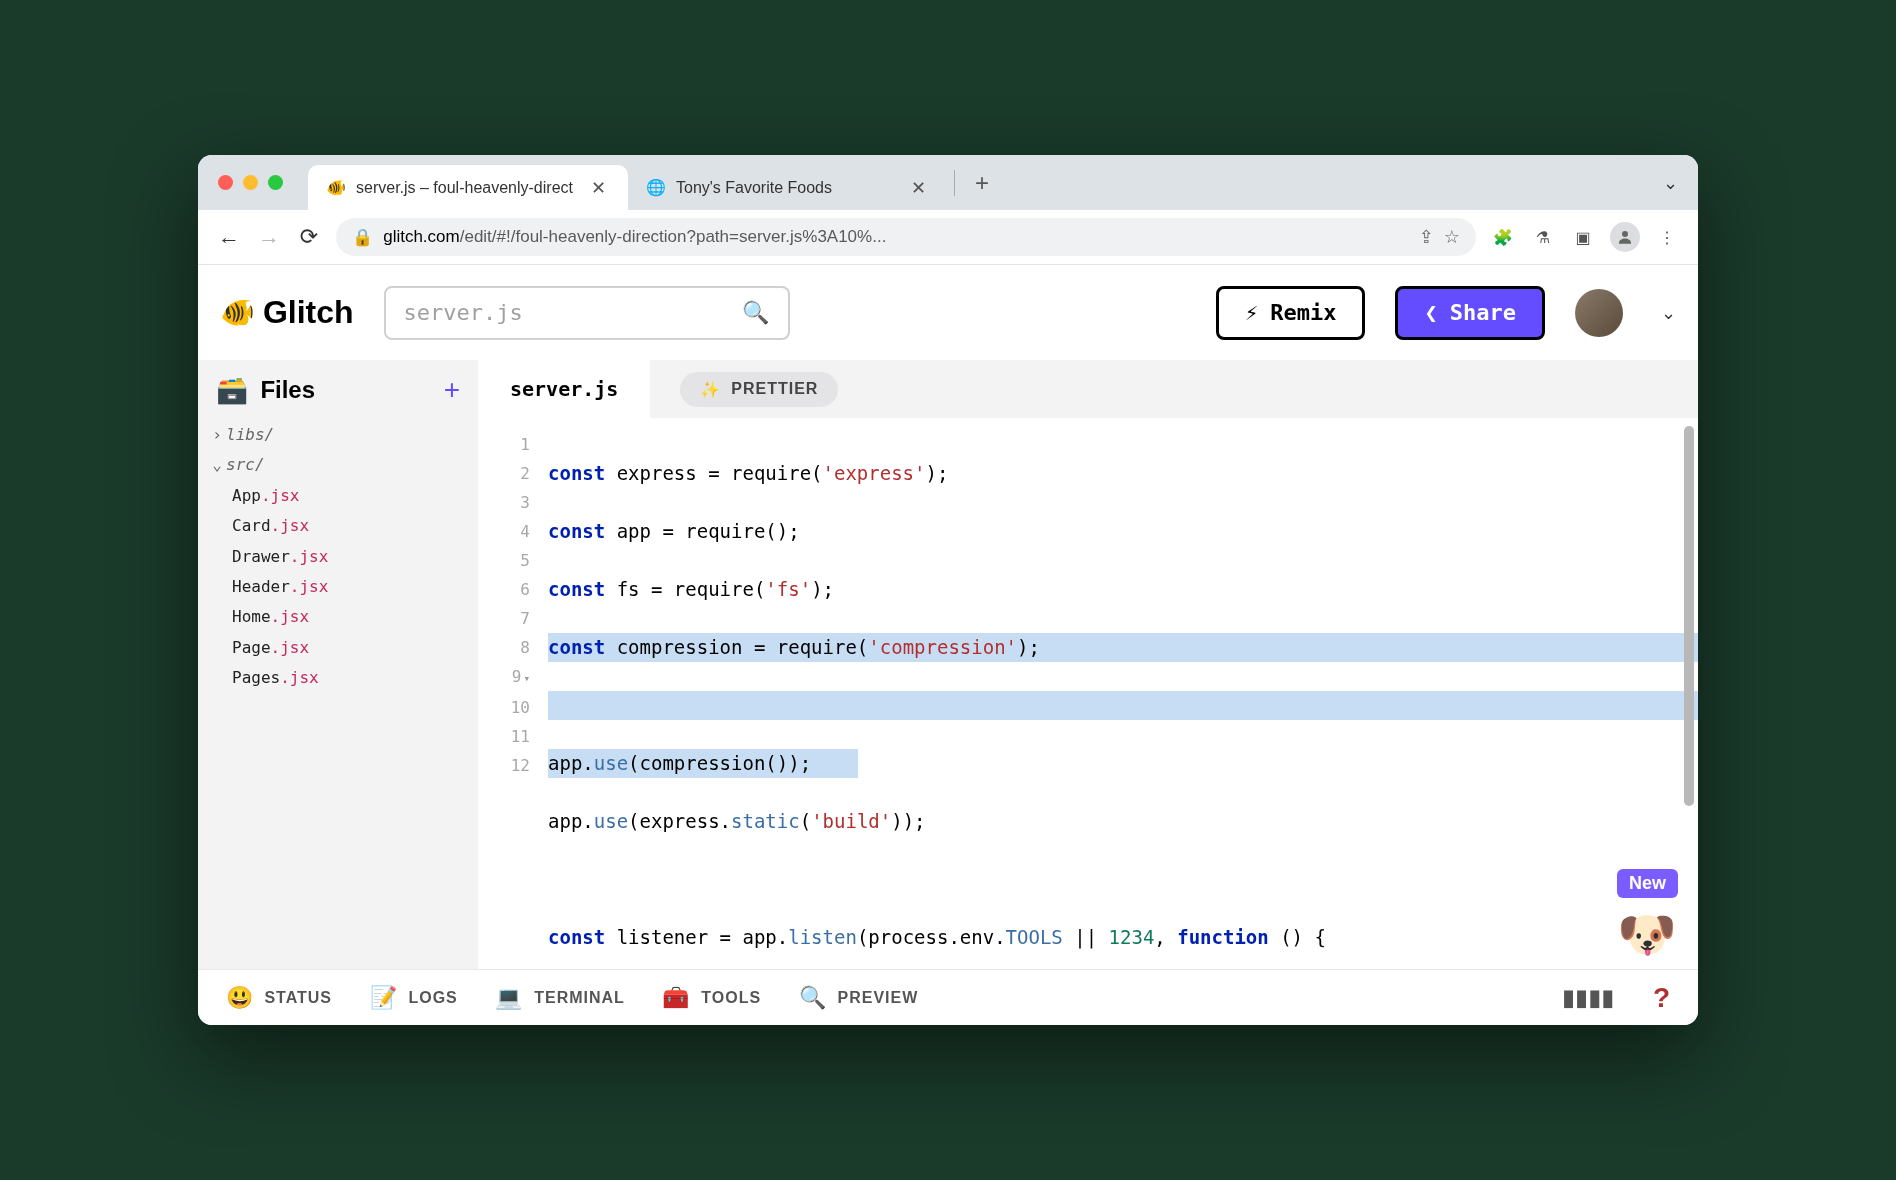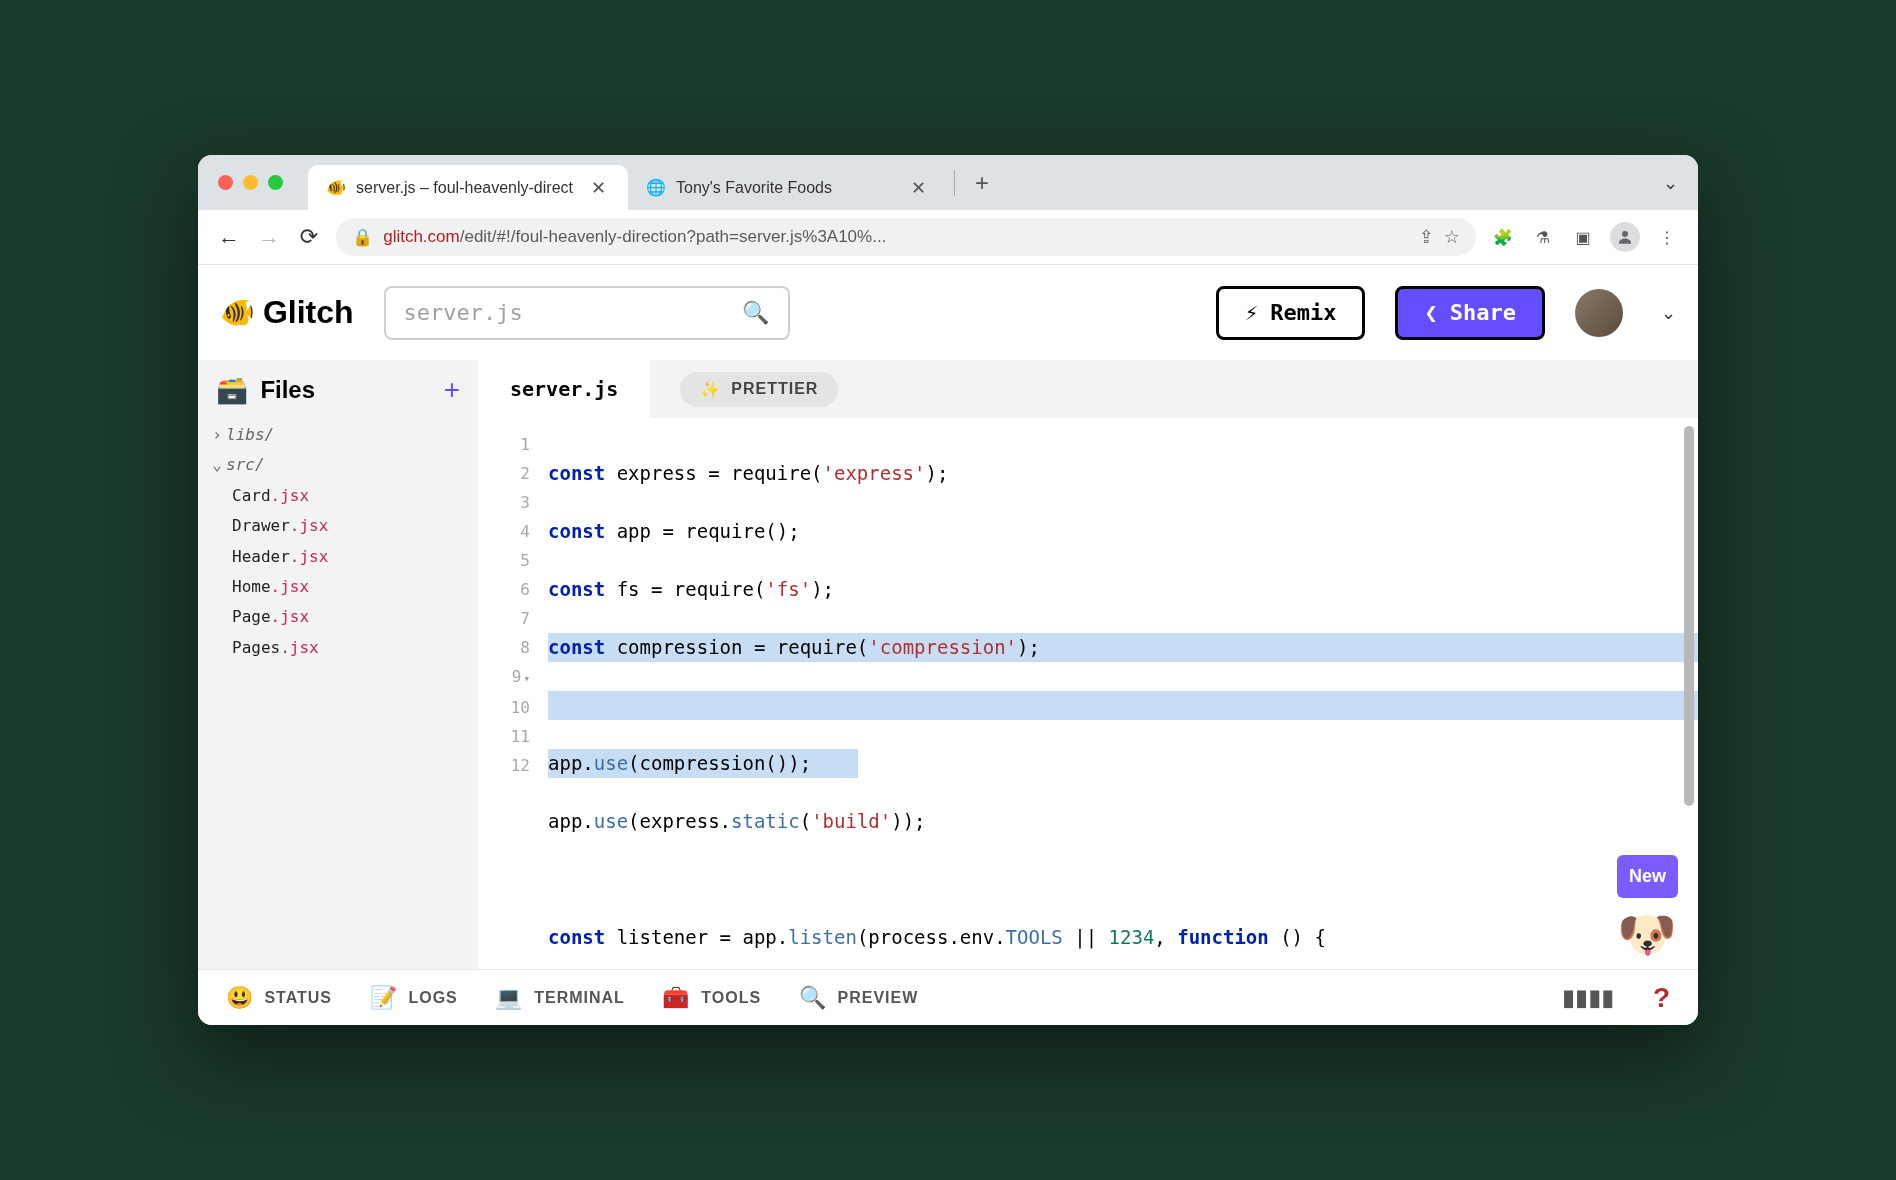--- a/index.html
+++ b/index.html
@@ -76,21 +76,21 @@
   background: #f0f1f3;
   border-radius: 20px;
   display: flex;
   align-items: center;
   padding: 0 16px;
   font-size: 17px;
   color: #5a5a5a;
   gap: 10px;
 }
 .url-text { flex: 1; white-space: nowrap; overflow: hidden; text-overflow: ellipsis; }
-.url-text .domain { color: #b91c1c; }
+.url-text .domain { color: #000000; }
 .url-icon { color: #666; font-size: 18px; cursor: pointer; }
 .toolbar-icon { width: 26px; height: 26px; display: flex; align-items: center; justify-content: center; color: #555; cursor: pointer; }
 .avatar-circle { width: 30px; height: 30px; border-radius: 50%; background: #dcdde0; display: flex; align-items: center; justify-content: center; }
 
 .glitch-header {
   height: 95px;
   background: #fff;
   display: flex;
   align-items: center;
   padding: 0 22px;
@@ -233,21 +233,21 @@
   bottom: 6px;
   display: flex;
   flex-direction: column;
   align-items: center;
 }
 .mascot-badge {
   background: #7a5cff;
   color: #fff;
   font-size: 18px;
   font-weight: 600;
-  padding: 11px 12px;
+  padding: 4px 12px;
   border-radius: 6px;
   position: relative;
   margin-bottom: 8px;
 }
 .mascot-badge::after {
   content: "";
   position: absolute;
   bottom: -6px; left: 50%;
   transform: translateX(-50%);
   border: 6px solid transparent;
@@ -344,20 +344,21 @@
 
     <div class="sidebar">
       <div class="files-header">
         <span class="files-box-icon">🗃️</span>
         <span>Files</span>
         <span class="add-file-btn">+</span>
       </div>
       <div class="file-tree">
         <div class="folder-row"><span class="chev">›</span><i>libs/</i></div>
         <div class="folder-row"><span class="chev">⌄</span><i>src/</i></div>
+        <div class="file-row"><span class="name">App</span><span class="ext">.jsx</span></div>
         <div class="file-row"><span class="name">Card</span><span class="ext">.jsx</span></div>
         <div class="file-row"><span class="name">Drawer</span><span class="ext">.jsx</span></div>
         <div class="file-row"><span class="name">Header</span><span class="ext">.jsx</span></div>
         <div class="file-row"><span class="name">Home</span><span class="ext">.jsx</span></div>
         <div class="file-row"><span class="name">Page</span><span class="ext">.jsx</span></div>
         <div class="file-row"><span class="name">Pages</span><span class="ext">.jsx</span></div>
       </div>
     </div>
 
     <div class="code-pane">

